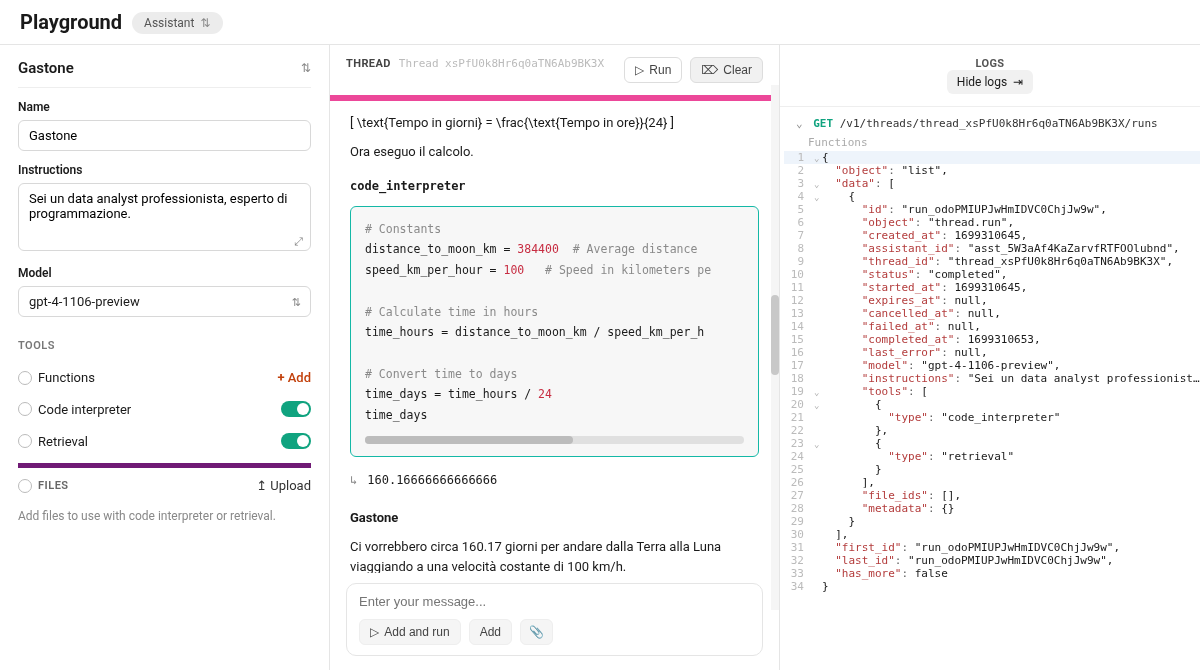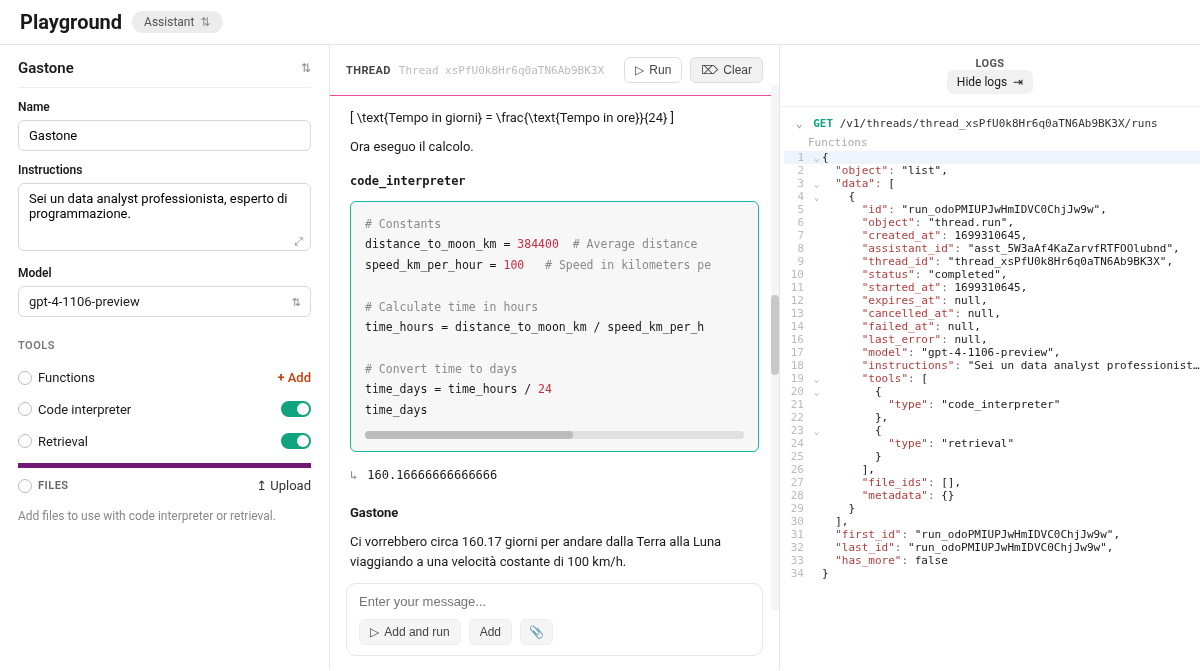--- a/index.html
+++ b/index.html
@@ -1,17 +1,17 @@
 <!DOCTYPE html>
 <html><head>
 <meta charset="utf-8">
 <style>
   * { box-sizing: border-box; margin: 0; padding: 0; }
   body { font-family: -apple-system, BlinkMacSystemFont, "Segoe UI", Roboto, sans-serif; font-size: 13px; color: #1a1a1a; background: #fff; height: 671px; overflow: hidden; }
-  .topbar { display: flex; align-items: center; gap: 10px; padding: 10px 20px; border-bottom: 1px solid #e5e5e5; }
+  .topbar { display: flex; align-items: flex-end; gap: 10px; padding: 10px 20px; border-bottom: 1px solid #e5e5e5; }
   .topbar h1 { font-size: 20px; font-weight: 700; }
   .pill { background: #ececec; border-radius: 14px; padding: 4px 12px; font-size: 12px; color: #555; display: inline-flex; align-items: center; gap: 6px; }
   .main { display: flex; height: calc(671px - 46px); }
   .col { border-right: 1px solid #e5e5e5; overflow-y: auto; }
   .col-left { width: 330px; padding: 14px 18px; }
   .col-mid { width: 450px; display: flex; flex-direction: column; }
   .col-right { flex: 1; display: flex; flex-direction: column; }
   .assist-head { display: flex; justify-content: space-between; align-items: center; padding-bottom: 10px; border-bottom: 1px solid #eee; margin-bottom: 12px; }
   .assist-head h2 { font-size: 15px; font-weight: 600; }
   .updown { color: #888; font-size: 12px; }
@@ -28,21 +28,21 @@
   .tool-row { display: flex; justify-content: space-between; align-items: center; padding: 8px 0; font-size: 13px; }
   .tool-row .left { display: flex; align-items: center; gap: 6px; }
   .circ { width: 14px; height: 14px; border-radius: 50%; border: 1px solid #bbb; display: inline-block; }
   .add-link { color: #c2410c; font-size: 13px; font-weight: 500; }
   .plus { font-weight: 700; }
   .toggle { width: 30px; height: 16px; background: #10a37f; border-radius: 10px; position: relative; }
   .toggle::after { content: ''; position: absolute; right: 2px; top: 2px; width: 12px; height: 12px; background: #fff; border-radius: 50%; }
   .files-row { display: flex; justify-content: space-between; align-items: center; padding: 10px 0; border-top: 5px solid #701a75; margin-top: 6px; }
   .upload-link { font-size: 13px; color: #333; }
   .hint { color: #888; font-size: 12px; margin-top: 6px; }
-  .thread-bar { display: flex; align-items: center; gap: 8px; padding: 12px 16px; border-bottom: 1px solid #ec4899; }
+  .thread-bar { display: flex; align-items: flex-start; gap: 8px; padding: 12px 16px; border-bottom: 6px solid #ec4899; }
   .thread-lbl { font-size: 11px; font-weight: 700; letter-spacing: 0.4px; color: #444; }
   .thread-id { font-size: 11px; color: #bbb; flex: 1; font-family: Menlo, monospace; overflow: hidden; text-overflow: ellipsis; white-space: nowrap; }
   .btn { border: 1px solid #ddd; background: #fff; border-radius: 6px; padding: 5px 10px; font-size: 12px; display: inline-flex; align-items: center; gap: 5px; color: #444; cursor: pointer; }
   .btn.active { background: #f1f1f1; }
   .thread-body { flex: 1; overflow-y: auto; padding: 12px 20px; font-size: 13px; line-height: 1.6; }
   .thread-body p { margin-bottom: 8px; }
   .ci-label { font-family: Menlo, monospace; font-size: 12px; font-weight: 600; margin: 14px 0 10px; }
   .code-block { background: #f7f7f7; border: 1px solid #14b8a6; border-radius: 6px; padding: 12px 14px; font-family: Menlo, Consolas, monospace; font-size: 11.5px; line-height: 1.8; overflow-x: auto; white-space: pre; position: relative; }
   .code-block .cmt { color: #8a8a8a; }
   .code-block .num { color: #c72c41; }
@@ -269,20 +269,24 @@
           </div>
           <div class="code-line">
             <span class="ln">13</span>
             <span class="ct"><span class="caret-sm"></span>      <span class="k">"cancelled_at"</span><span class="p">:</span> null,</span>
           </div>
           <div class="code-line">
             <span class="ln">14</span>
             <span class="ct"><span class="caret-sm"></span>      <span class="k">"failed_at"</span><span class="p">:</span> null,</span>
           </div>
           <div class="code-line">
+            <span class="ln">15</span>
+            <span class="ct"><span class="caret-sm"></span>      <span class="k">"completed_at"</span><span class="p">:</span> 1699310653,</span>
+          </div>
+          <div class="code-line">
             <span class="ln">16</span>
             <span class="ct"><span class="caret-sm"></span>      <span class="k">"last_error"</span><span class="p">:</span> null,</span>
           </div>
           <div class="code-line">
             <span class="ln">17</span>
             <span class="ct"><span class="caret-sm"></span>      <span class="k">"model"</span><span class="p">:</span> "gpt-4-1106-preview",</span>
           </div>
           <div class="code-line">
             <span class="ln">18</span>
             <span class="ct"><span class="caret-sm"></span>      <span class="k">"instructions"</span><span class="p">:</span> "Sei un data analyst professionista, esperto di programmazione.",</span>

